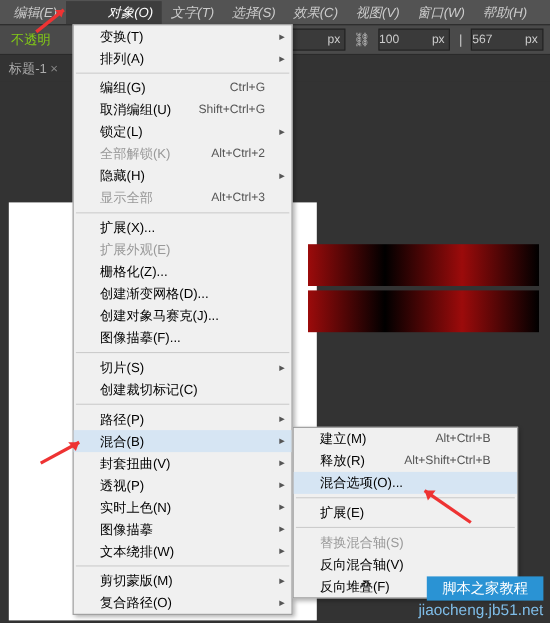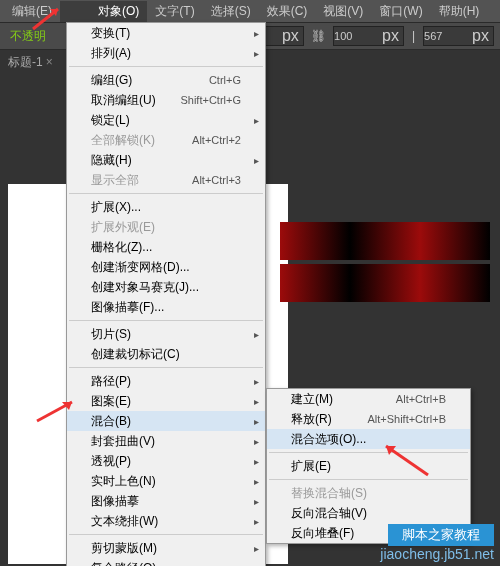--- a/index.html
+++ b/index.html
@@ -1,23 +1,23 @@
 <!DOCTYPE html>
 <html><head>
 <meta charset="utf-8">
 <style>
 * { margin:0; padding:0; box-sizing:border-box; font-family:"Microsoft YaHei",SimSun,sans-serif; font-size:12px; }
 body { background:#333; width:500px; height:566px; overflow:hidden; position:relative; }
 .menubar { background:#535353; color:#ccc; height:22px; display:flex; align-items:center; padding:0 4px; }
-.menubar .mitem { padding:2px 8px; cursor:default; }
+.menubar .mitem { padding:2px 8px; cursor:default;font-style:italic; }
 .menubar .mitem.active { background:#3d3d3d; color:#fff;padding-left:38px; }
 .toolbar { background:#4a4a4a; height:28px; display:flex; align-items:center; padding:0 6px; gap:4px; border-top:1px solid #2a2a2a; border-bottom:1px solid #2a2a2a; }
 .orange { color:#84cc16; padding:0 4px; }
 .tool-field { display:flex; align-items:center; background:#3a3a3a; border:1px solid #222; height:20px; }
-.tool-field span.lbl { color:#ccc; padding:0 4px; font-size:16px; }
+.tool-field span.lbl { color:#ccc; padding:0 4px; font-size:11px; }
 .tool-field input { background:transparent; border:none; color:#ccc; width:44px; font-size:11px; outline:none; }
 .tablabel { background:#333; color:#aaa; padding:4px 8px; font-size:11px; }
 .canvas-area { position:absolute; left:0; top:74px; right:0; bottom:0; background:#333; }
 .artboard { position:absolute; left:8px; top:110px; width:280px; height:380px; background:#fff; }
 .grad { position:absolute; height:38px; width:210px; background:linear-gradient(to right,#9c0b0b,#000,#9c0b0b,#000); }
 .grad.g1 { left:280px; top:222px; }
 .grad.g2 { left:280px; top:264px; }
 
 .dropdown { position:absolute; background:#f0f0f0; border:1px solid #999; box-shadow:2px 2px 4px rgba(0,0,0,.3); color:#000; z-index:10; }
 .dropdown .row { display:flex; align-items:center; height:20px; padding:0 16px 0 24px; position:relative; white-space:nowrap; }
@@ -129,23 +129,20 @@
     <div class="sep"></div>
     <div class="row sub">
       <span>切片(S)</span>
     </div>
     <div class="row">
       <span>创建裁切标记(C)</span>
     </div>
     <div class="sep"></div>
     <div class="row sub">
       <span>路径(P)</span>
-    </div>
-    <div class="row sub">
-      <span>图案(E)</span>
     </div>
     <div class="row sub hover">
       <span>混合(B)</span>
     </div>
     <div class="row sub">
       <span>封套扭曲(V)</span>
     </div>
     <div class="row sub">
       <span>透视(P)</span>
     </div>

